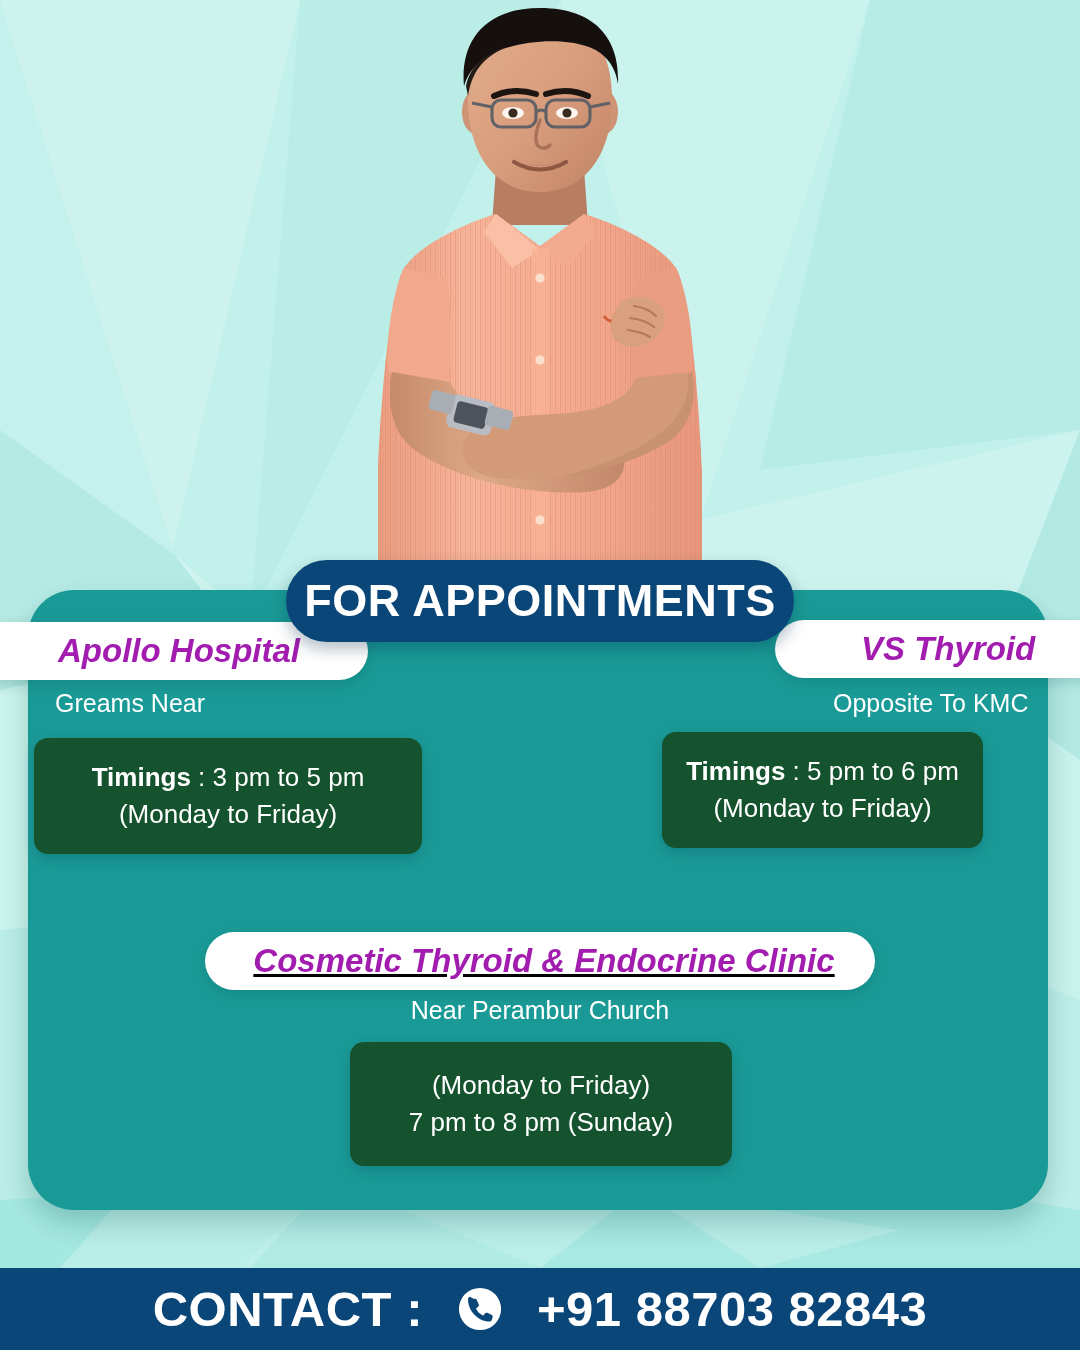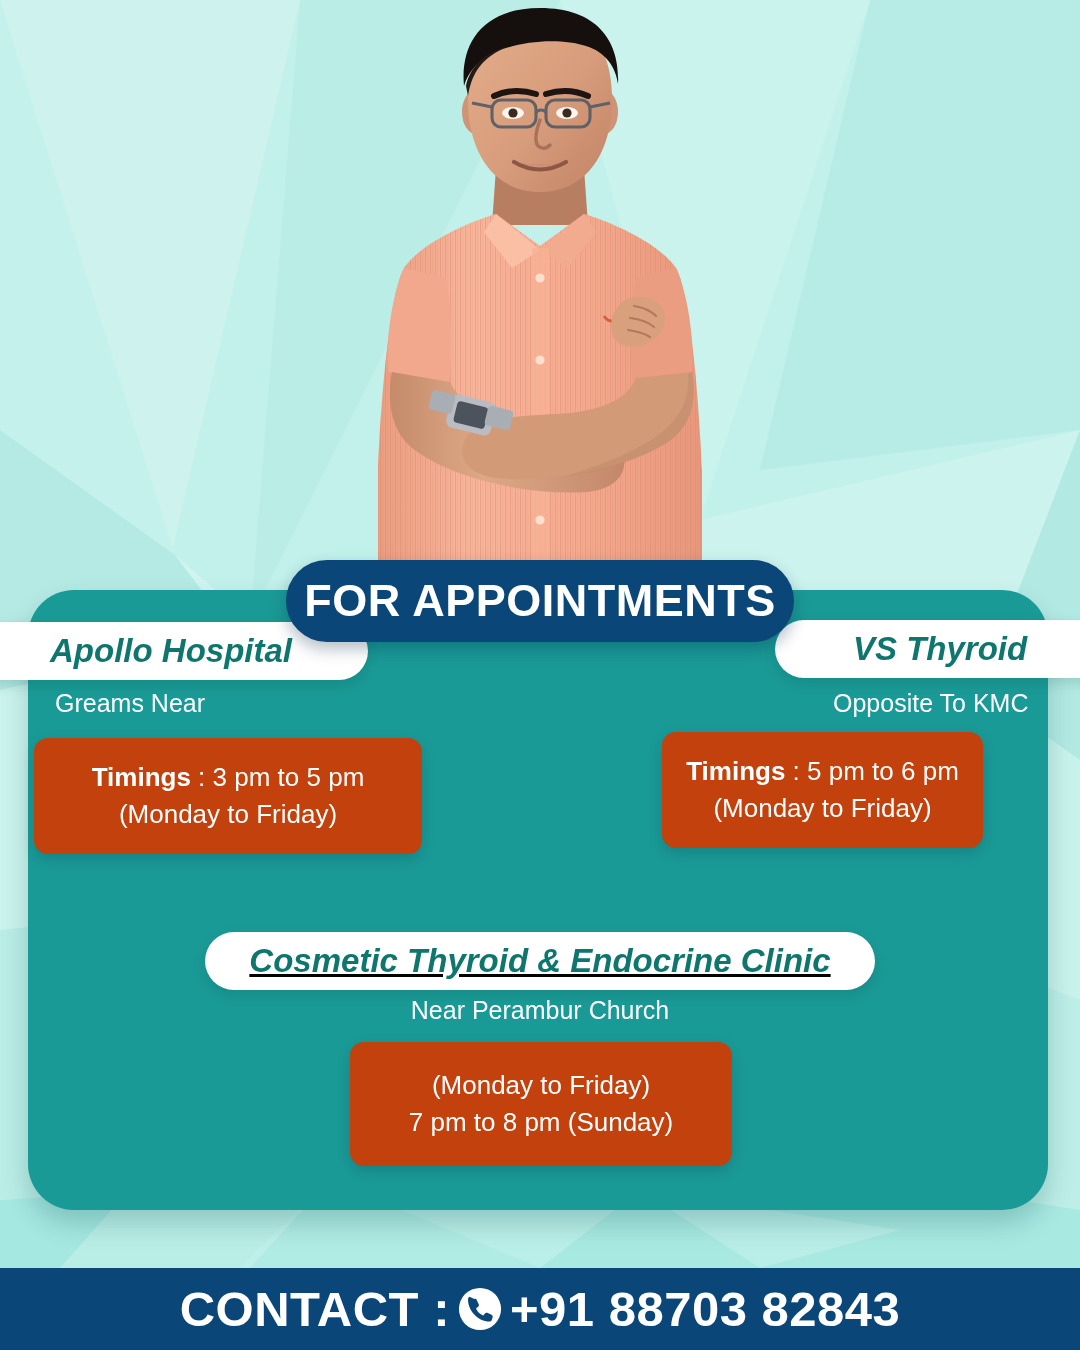--- a/index.html
+++ b/index.html
@@ -61,25 +61,26 @@
   .name-pill {
     position:absolute;
     height:58px;
     background:#ffffff;
     display:flex;
     align-items:center;
     z-index:4;
     box-shadow:0 5px 13px rgba(0,60,60,.16);
   }
   .name-pill span {
-    color:#0f766e;
+    color:#a21caf;
     font-weight:bold;
     font-style:italic;
     font-size:33px;
     white-space:nowrap;
+    margin-left:8px;
   }
   
   .pill-apollo {
     left:-40px; top:622px;
     width:408px;
     border-radius:0 29px 29px 0;
     padding-left:90px;
   }
   
   .pill-vs {
@@ -106,21 +107,21 @@
     z-index:4;
     white-space:nowrap;
   }
   .sub-apollo { left:55px; top:689px; }
   .sub-vs     { left:833px; top:689px; }
   .sub-clinic { left:0; right:0; top:996px; text-align:center; }
 
   
   .timing-box {
     position:absolute;
-    background:#c2410c;
+    background:#14532d;
     border-radius:14px;
     color:#ffffff;
     display:flex;
     flex-direction:column;
     align-items:center;
     justify-content:center;
     z-index:4;
     box-shadow:0 5px 13px rgba(0,40,70,.20);
   }
   .timing-box .line {
@@ -136,21 +137,21 @@
 
   
   .contact-bar {
     position:absolute;
     left:0; top:1268px;
     width:1080px; height:82px;
     background:#0a4678;
     display:flex;
     align-items:center;
     justify-content:center;
-    gap:7px;
+    gap:34px;
     z-index:6;
   }
   .contact-bar .label {
     color:#ffffff;
     font-size:49px;
     font-weight:bold;
     letter-spacing:.5px;
     white-space:nowrap;
   }
   .contact-bar .number {

